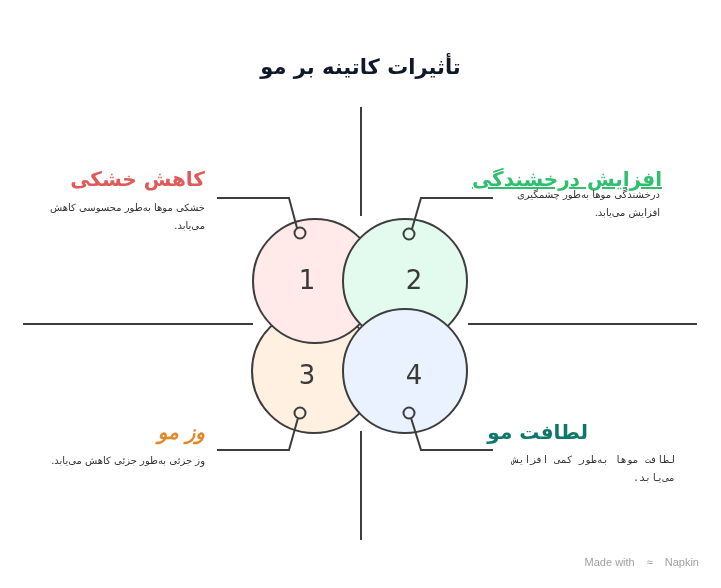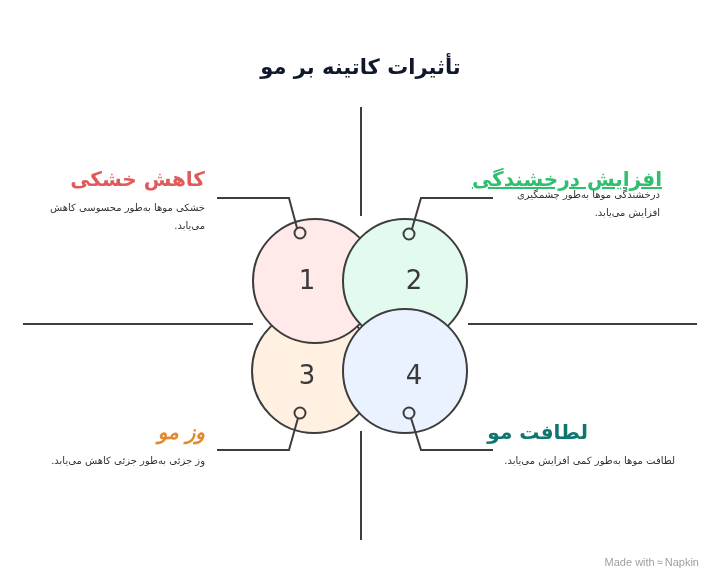--- a/index.html
+++ b/index.html
@@ -48,21 +48,21 @@
     .right-block { text-align: right; }
     .footer {
       position: absolute;
       right: 22px;
       top: 556px;
       font-size: 11px;
       color: #a0a0a0;
       font-family: "Liberation Sans", sans-serif;
       display: flex;
       align-items: center;
-      gap: 2px;
+      gap: 12px;
     }
     .footer .logo {
       font-size: 11px;
       color: #a0a0a0;
     }
     .num {
       font-family: "DejaVu Sans", sans-serif;
       font-size: 26px;
       fill: #3a3a3a;
     }
@@ -110,19 +110,19 @@
 <div class="heading left-block" style="left:60px; top:167px; width:145px; color:#e05a5a;">کاهش خشکی</div>
 <div class="desc left-block" style="left:40px; top:199px; width:165px;">خشکی موها به‌طور محسوسی کاهش می‌یابد.</div>
 
 <div class="heading right-block" style="left:500px; top:167px; width:162px; color:#2fbf6f;text-decoration:underline;">افزایش درخشندگی</div>
 <div class="desc right-block" style="left:500px; top:186px; width:160px;">درخشندگی موها به‌طور چشمگیری افزایش می‌یابد.</div>
 
 <div class="heading left-block" style="left:60px; top:420px; width:145px; color:#e08a2e;font-style:italic;">وز مو</div>
 <div class="desc left-block" style="left:40px; top:452px; width:165px;">وز جزئی به‌طور جزئی کاهش می‌یابد.</div>
 
 <div class="heading right-block" style="left:500px; top:420px; width:88px; color:#0f766e;">لطافت مو</div>
-<div class="desc right-block" style="left:500px; top:452px; width:175px;">لطافت موها به‌طور کمی افزایش می‌یابد.</div>
+<div class="desc right-block" style="left:500px; top:452px; width:175px;font-family:Liberation Mono, monospace;">لطافت موها به‌طور کمی افزایش می‌یابد.</div>
 
 <div class="footer">
   <span>Made with</span>
   <span class="logo">≈</span>
   <span>Napkin</span>
 </div>
 
 </body></html>

